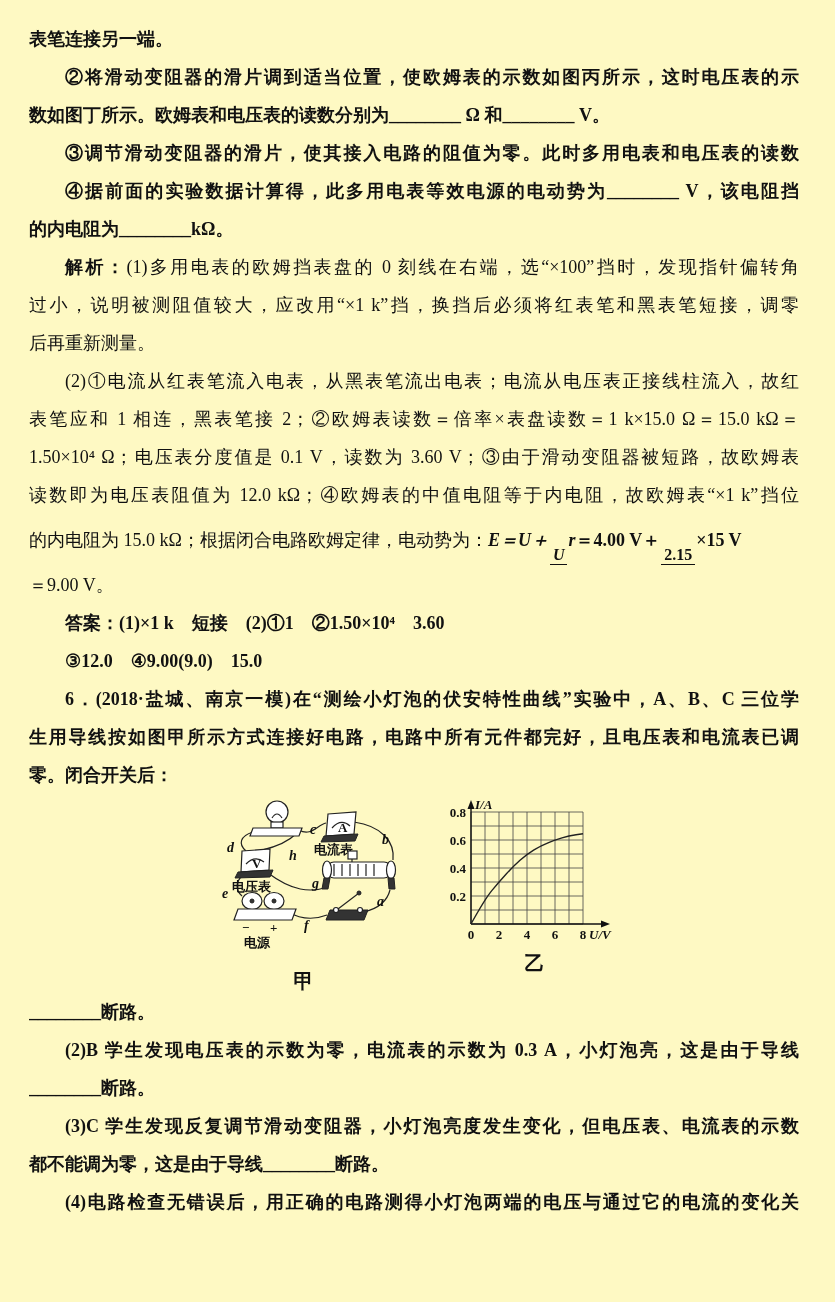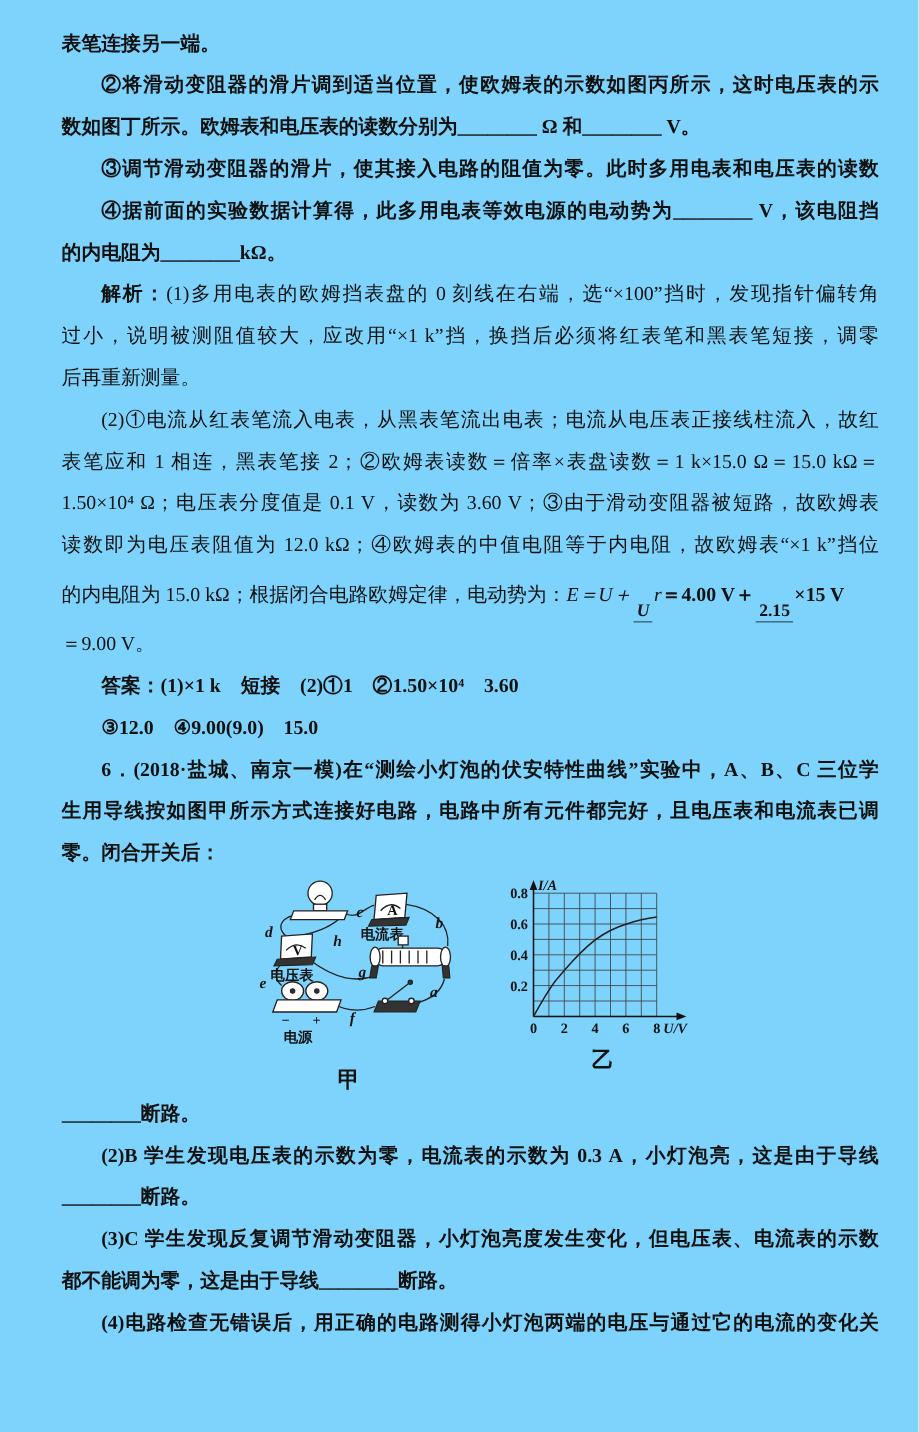--- a/index.html
+++ b/index.html
@@ -1,37 +1,37 @@
 <!DOCTYPE html>
 <html><head>
 <meta charset="utf-8">
 <style>
   html,body{margin:0;padding:0;background:#fff;}
   #page{
     position:relative;
     width:835px;height:1302px;
     box-sizing:border-box;
-    padding:20px 36px 0 56px;
-    background:#7dd3fc;
+    padding:20px 36px 0 29px;
+    background:#fef9c3;
     color:#111;
     font-family:"Liberation Serif","DejaVu Serif",serif;
     overflow:hidden;
   }
   .line{
     height:38px;line-height:38px;
     font-size:18px;
     overflow:hidden;
   }
   .q{font-weight:700;}
   .kai{font-weight:400;}
   .lbl{font-weight:700;margin-top:34px;}
   .ind{text-indent:2em;}
   .just{text-align:justify;text-align-last:justify;}
   .tall{height:52px;line-height:52px;}
-  .math{font-style:italic;font-weight:400;}
+  .math{font-style:italic;font-weight:700;}
   .mnum{font-style:normal;font-weight:700;}
   .frac{
     display:inline-flex;flex-direction:column;align-items:center;
     vertical-align:-14px;line-height:1.05;font-weight:700;font-size:16px;
     margin:0 1px;
   }
   .frac .num{border-bottom:1.6px solid #111;padding:0 3px 0px 3px;}
   .frac .den{padding-top:1px;}
   .fig-row{
     display:flex;justify-content:center;align-items:flex-start;

